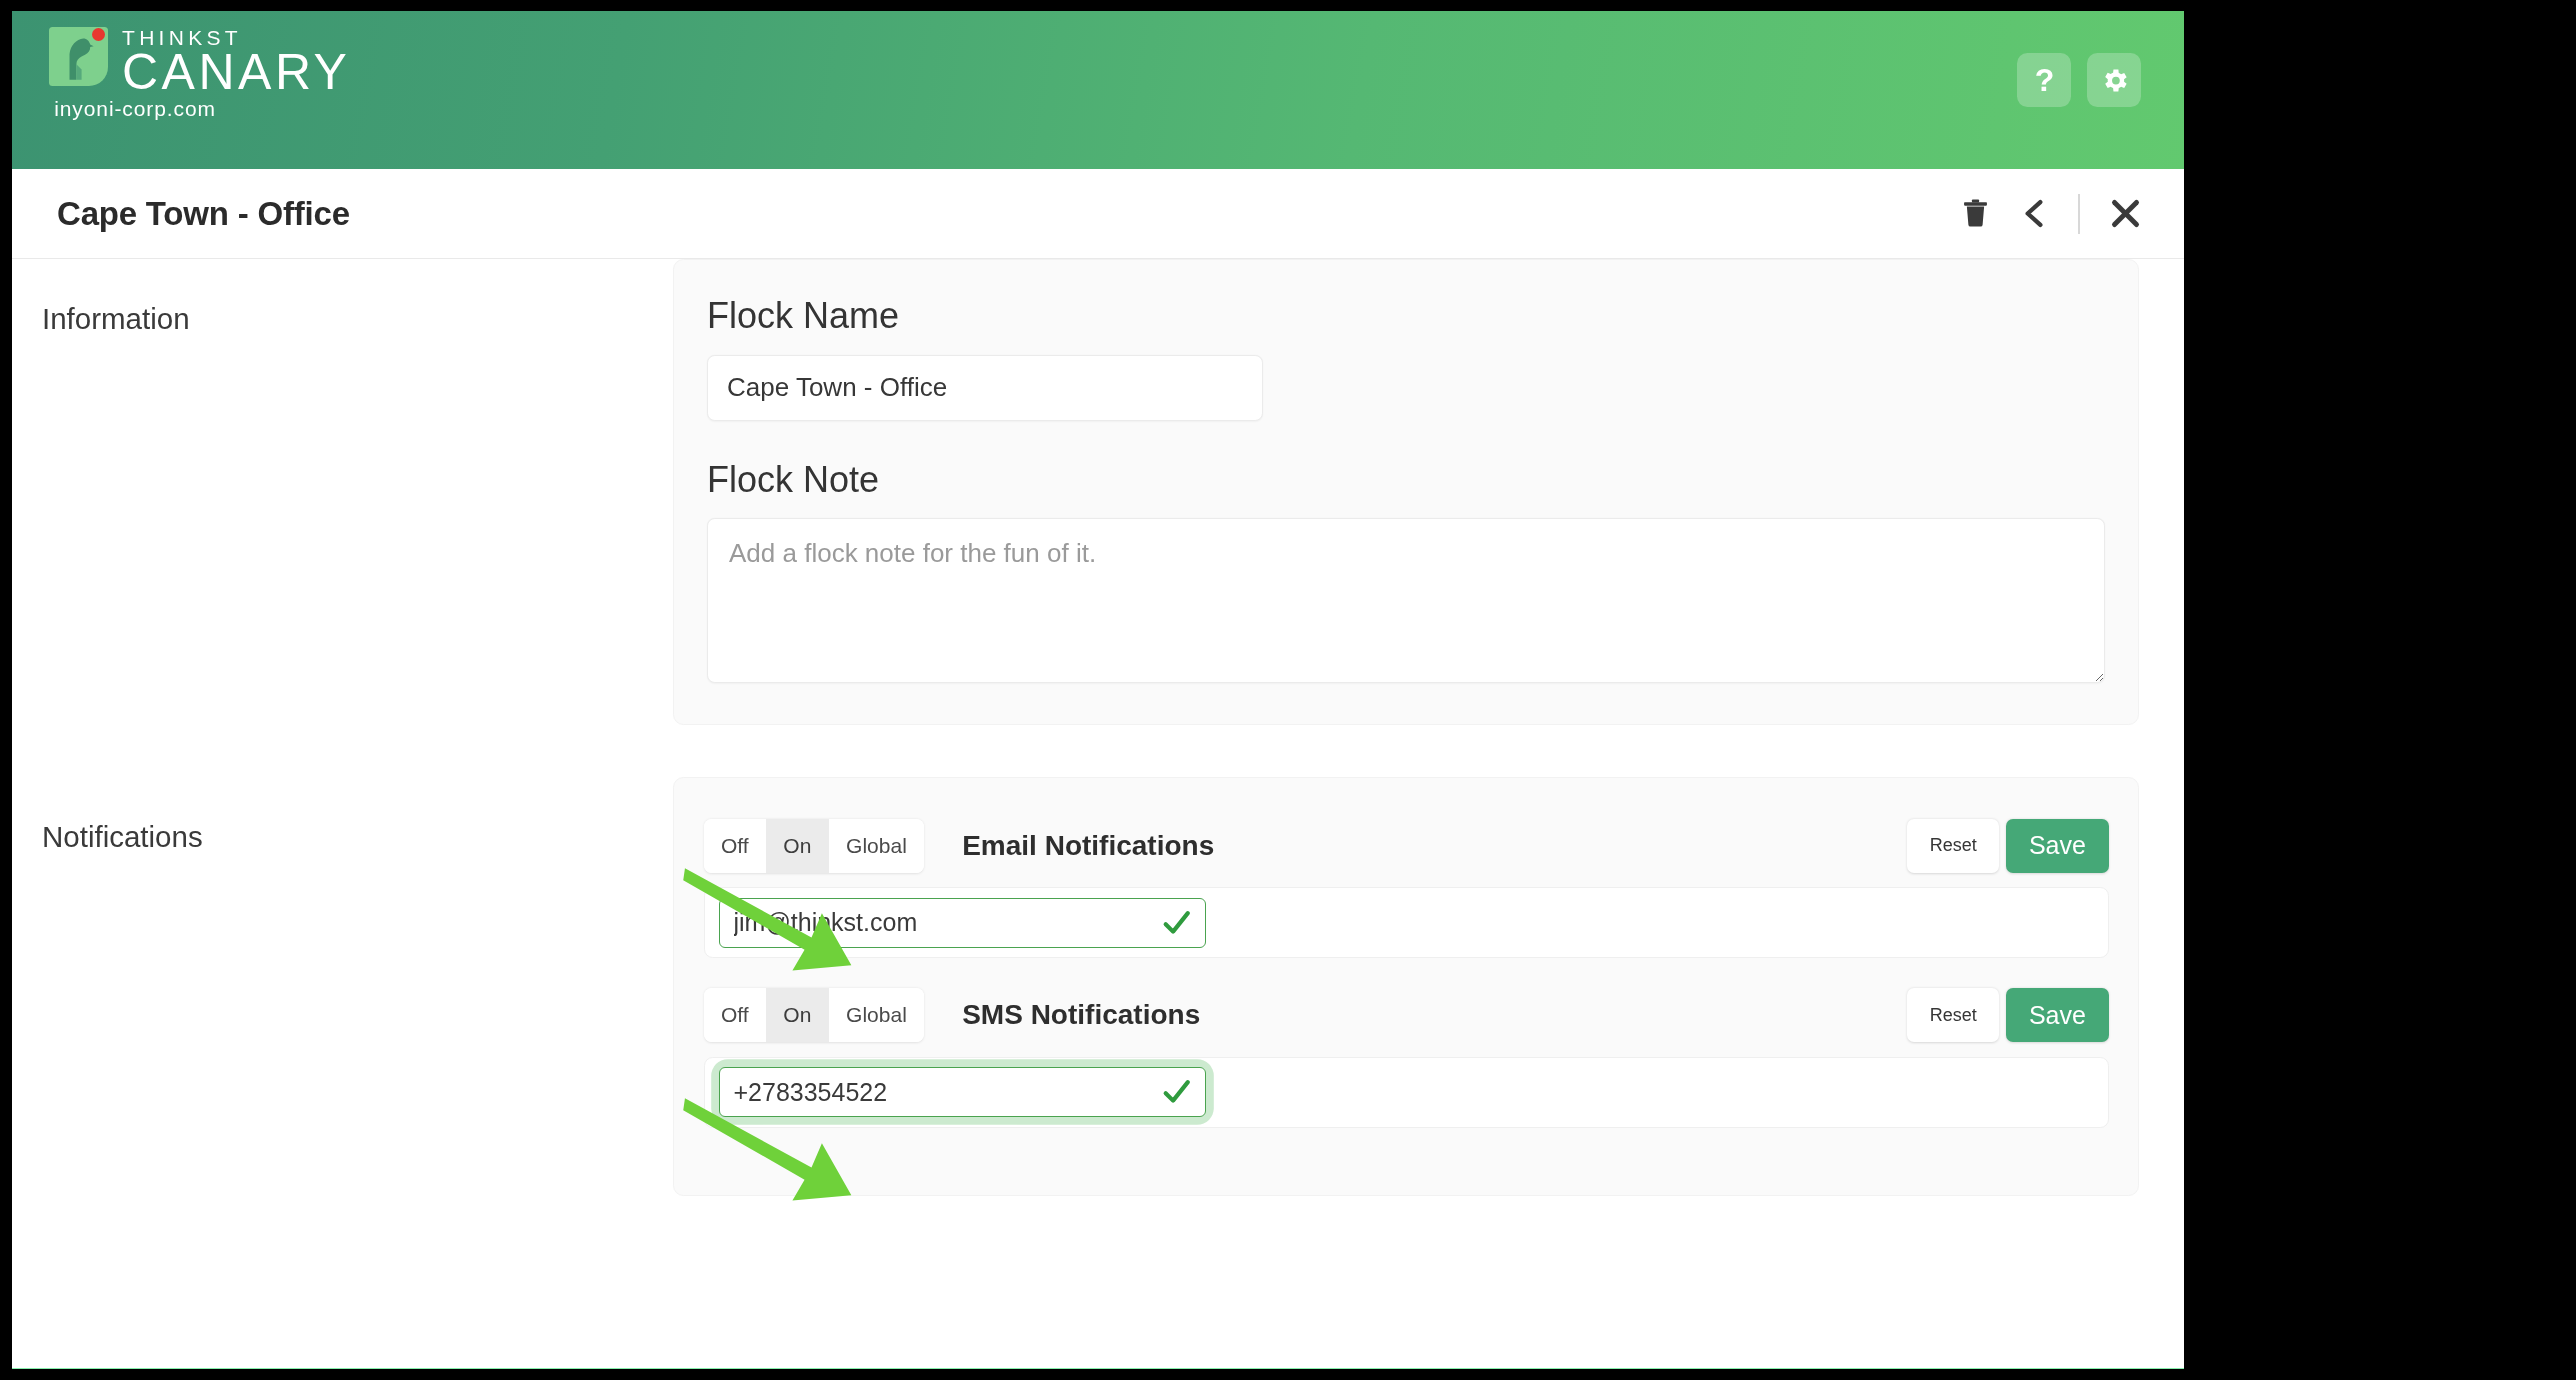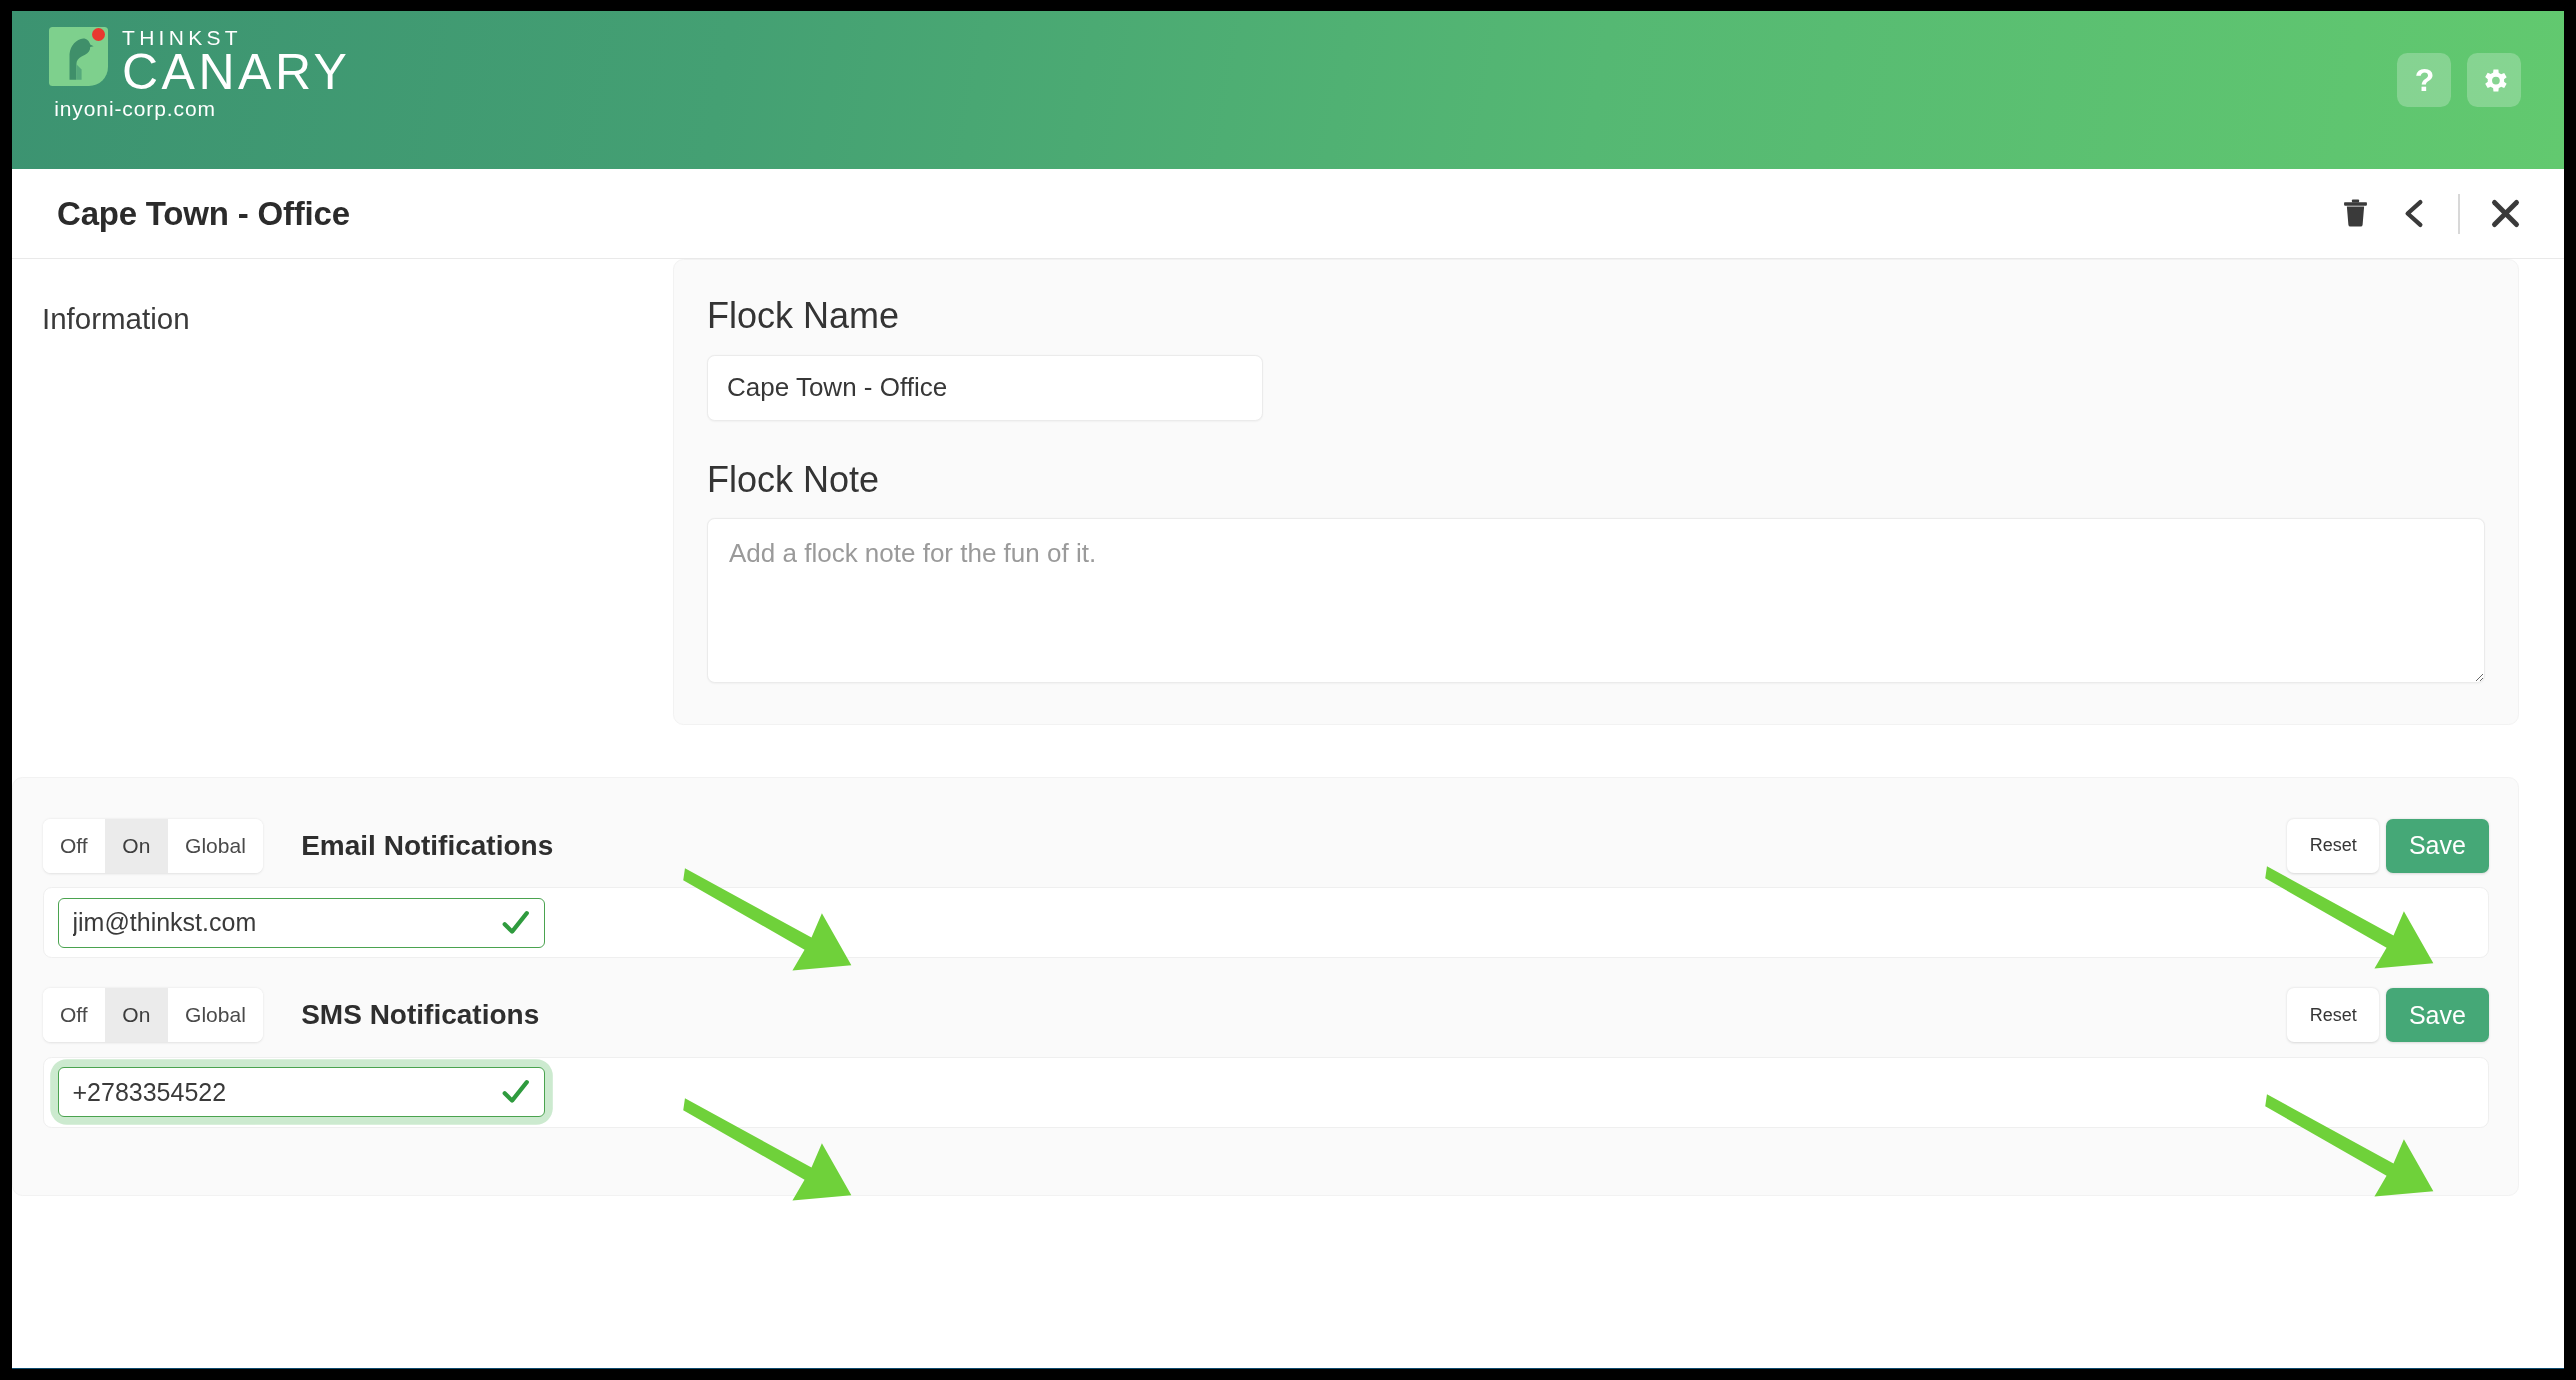--- a/index.html
+++ b/index.html
@@ -10,23 +10,23 @@
     overflow: hidden;
     background: #000;
     font-family: "Liberation Sans", sans-serif;
   }
 
   
   .screen {
     position: absolute;
     left: 12px;
     top: 11.3px;
-    width: 2552px;
+    width: 2172px;
     height: 1358px;
-    background: #0c4a6e;
+    background: #86efac;
     overflow: hidden;
   }
 
   
   .topbar {
     position: relative;
     height: 158px;
     background: linear-gradient(100deg, #3c9371 0%, #44a073 28%, #55b873 62%, #62c96f 100%);
     display: flex;
     align-items: flex-start;
@@ -443,20 +443,21 @@
         <input class="text-input" type="text" value="Cape Town - Office" style="">
         <div class="note-gap"></div>
         <div class="field-label">Flock Note</div>
         <textarea class="note-area" placeholder="Add a flock note for the fun of it." style=""></textarea>
       </div>
     </div>
 
     <div class="section-gap"></div>
 
     <div class="section">
+      <div class="section-label">Notifications</div>
       <div class="card notif-card">
 
         <div class="notif-row">
           <div class="seg">
             <button class="seg-item">Off</button>
             <button class="seg-item selected">On</button>
             <button class="seg-item">Global</button>
           </div>
           <div class="notif-name">Email Notifications</div>
           <div class="row-actions">

